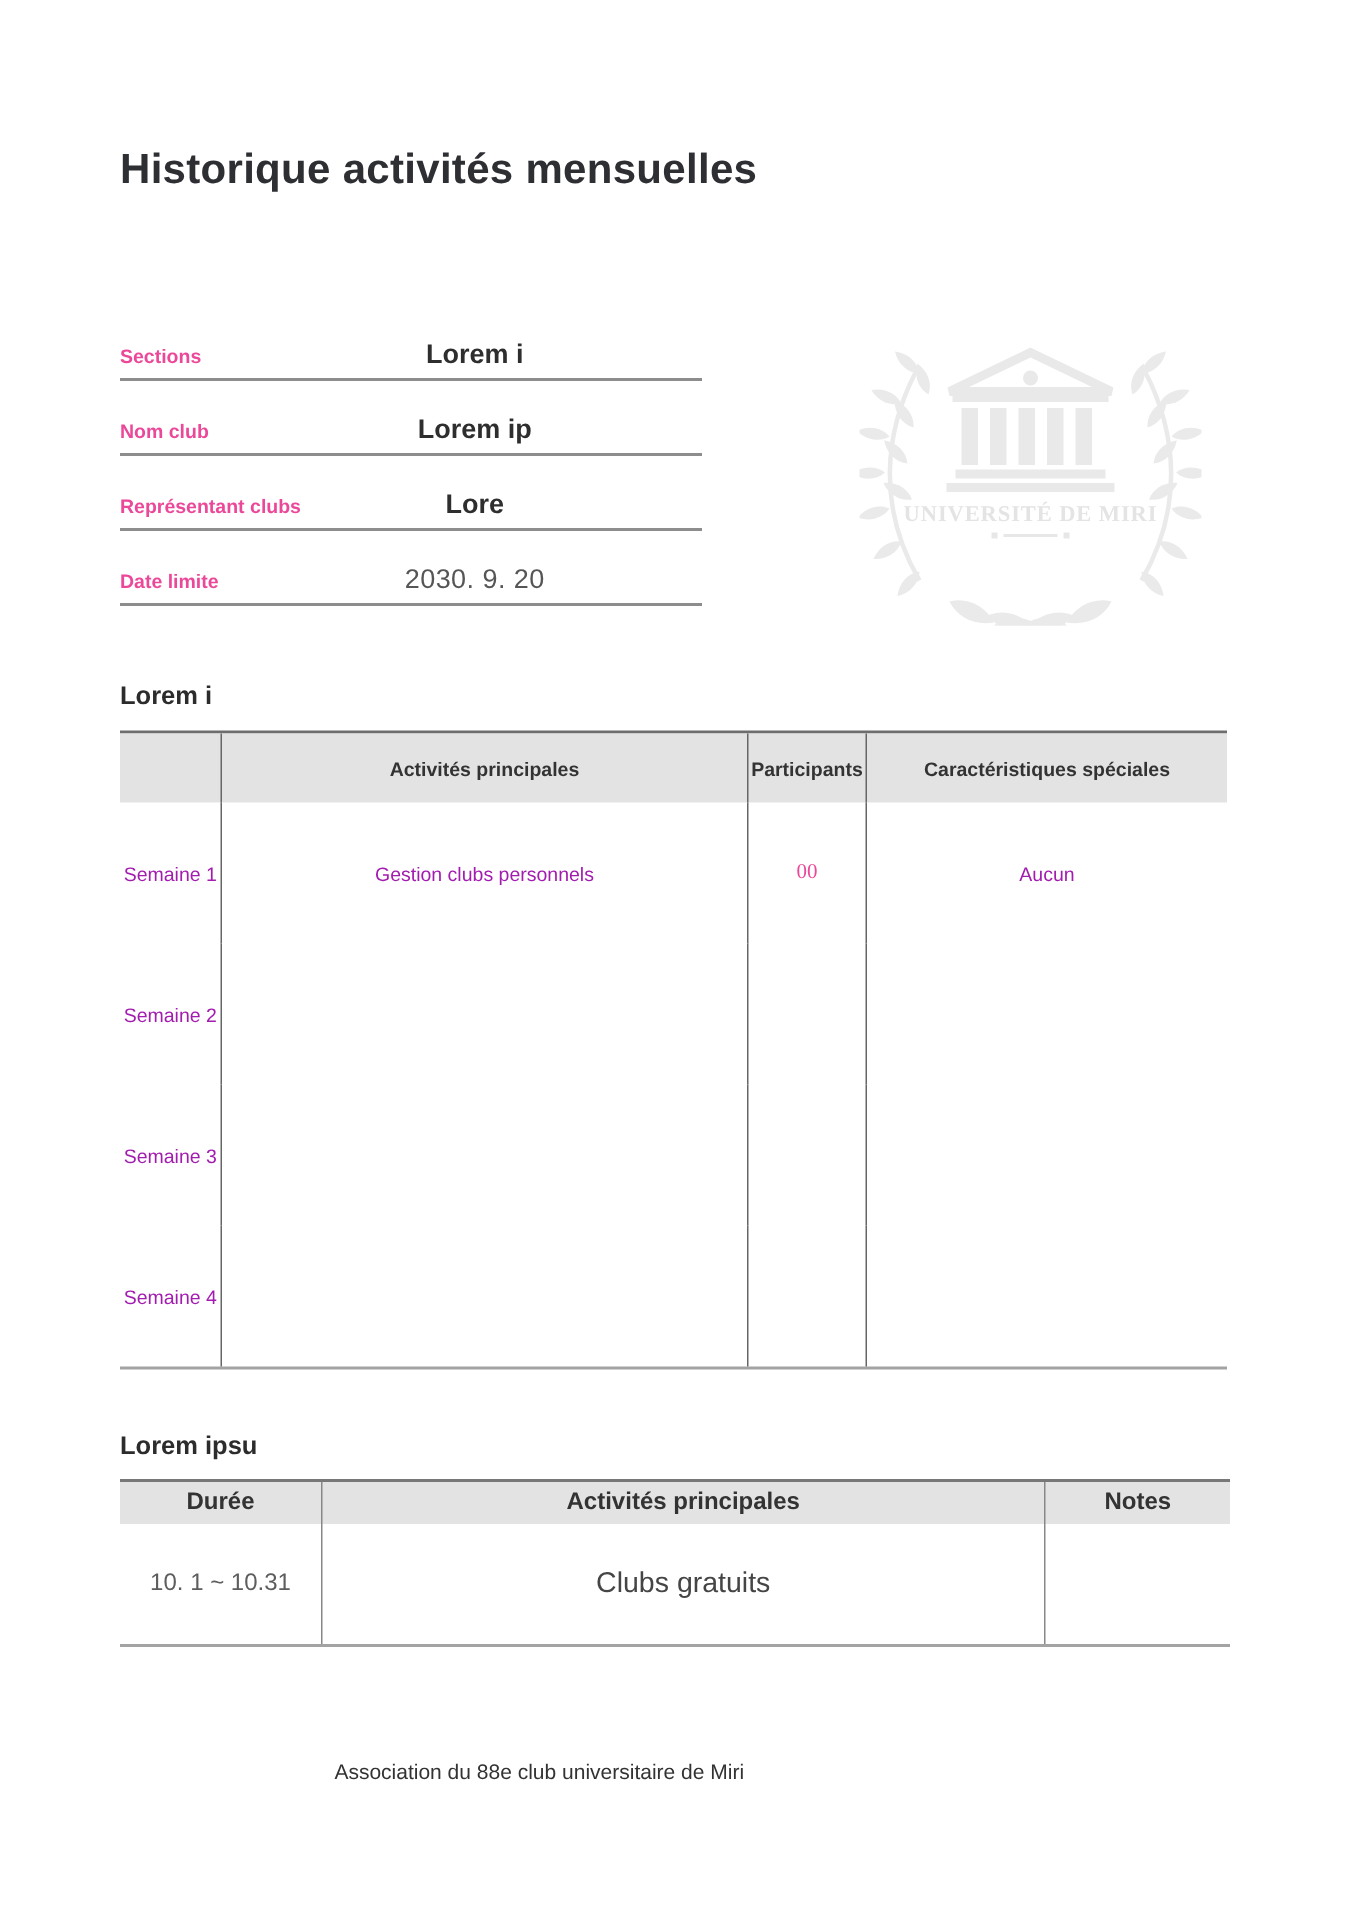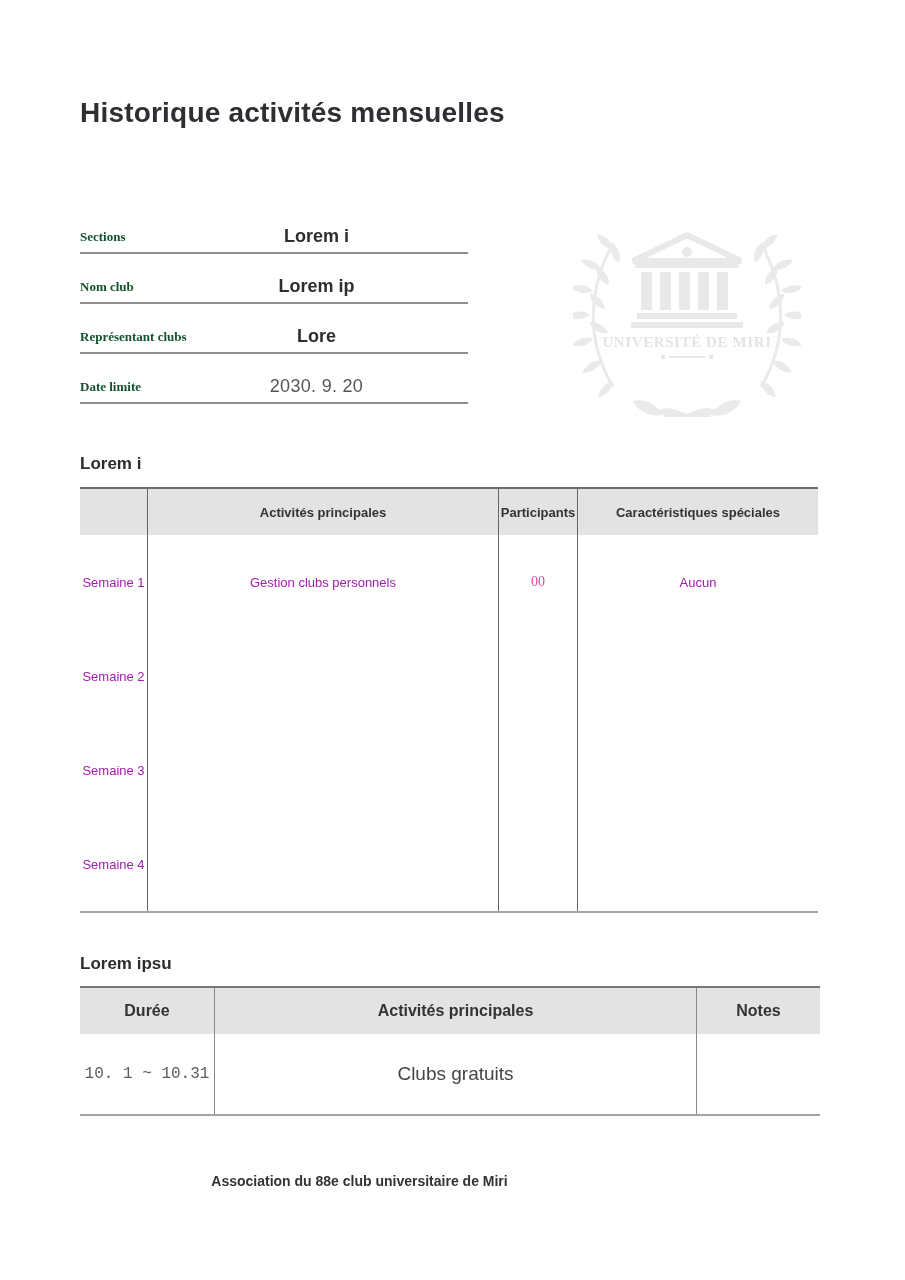--- a/index.html
+++ b/index.html
@@ -11,21 +11,21 @@
   .title {
     position:absolute; left:80px; top:98px;
     font-size:28px; line-height:30px; font-weight:bold; color:#2d2f33;
     letter-spacing:0.2px;
   }
   
   .form { position:absolute; left:80px; top:204px; width:388px; }
   .form-row { position:relative; height:50px; border-bottom:2px solid #8d8d8d; }
   .form-label {
     position:absolute; left:0; bottom:7px;
-    font-size:13px; font-weight:bold; color:#14532d;font-family:Liberation Serif, serif;
+    font-size:13px; font-weight:bold; color:#ec4899;
   }
   .form-value {
     position:absolute; left:85px; right:0; bottom:5px; text-align:center;
     font-size:18px; font-weight:bold; color:#2e2e2e;
   }
   .form-value.light { font-weight:normal; color:#565656; letter-spacing:0.3px; }
   
   .emblem { position:absolute; left:573px; top:219px; width:228px; height:198px; }
   .emblem text {
     font-family:"Liberation Serif", serif; font-size:15px; letter-spacing:0.6px;
@@ -50,34 +50,34 @@
   .td { display:flex; align-items:center; justify-content:center;
         font-size:13px; color:#a21caf; }
   .vline { border-right:1px solid #666; }
   .num { font-family:"Liberation Serif", serif; color:#ec4899; font-size:14px; }
   
   .table2 {
     position:absolute; left:80px; top:986px; width:740px;
     border-top:2px solid #777; border-bottom:2px solid #a3a3a3;
   }
   .t2-grid { display:grid; grid-template-columns:135px 482px 123px; }
-  .t2-head { height:46px; background:#e3e3e3; }
+  .t2-head { height:28px; background:#e3e3e3; }
   .t2-head .th {
     display:flex; align-items:center; justify-content:center;
     font-size:16px; font-weight:bold; color:#333;
   }
   .t2-row { height:80px; }
   .td2 { display:flex; align-items:center; justify-content:center;
          font-size:19px; color:#454545; }
   .vline2 { border-right:1px solid #888; }
-  .num2 { font-family:Liberation Mono, monospace; color:#5d5d5d; font-size:16px; }
+  .num2 { font-family:Liberation Sans, sans-serif; color:#5d5d5d; font-size:16px; }
   
   .footer {
     position:absolute; left:0; top:1173px; width:719px; text-align:center;
-    font-size:14px; font-weight:bold; color:#333;
+    font-size:14px; font-weight:normal; color:#333;
   }
 </style>
 </head>
 <body>
 
 <div class="page">
 
   <div class="title">Historique activités mensuelles</div>
 
   <div class="form">

